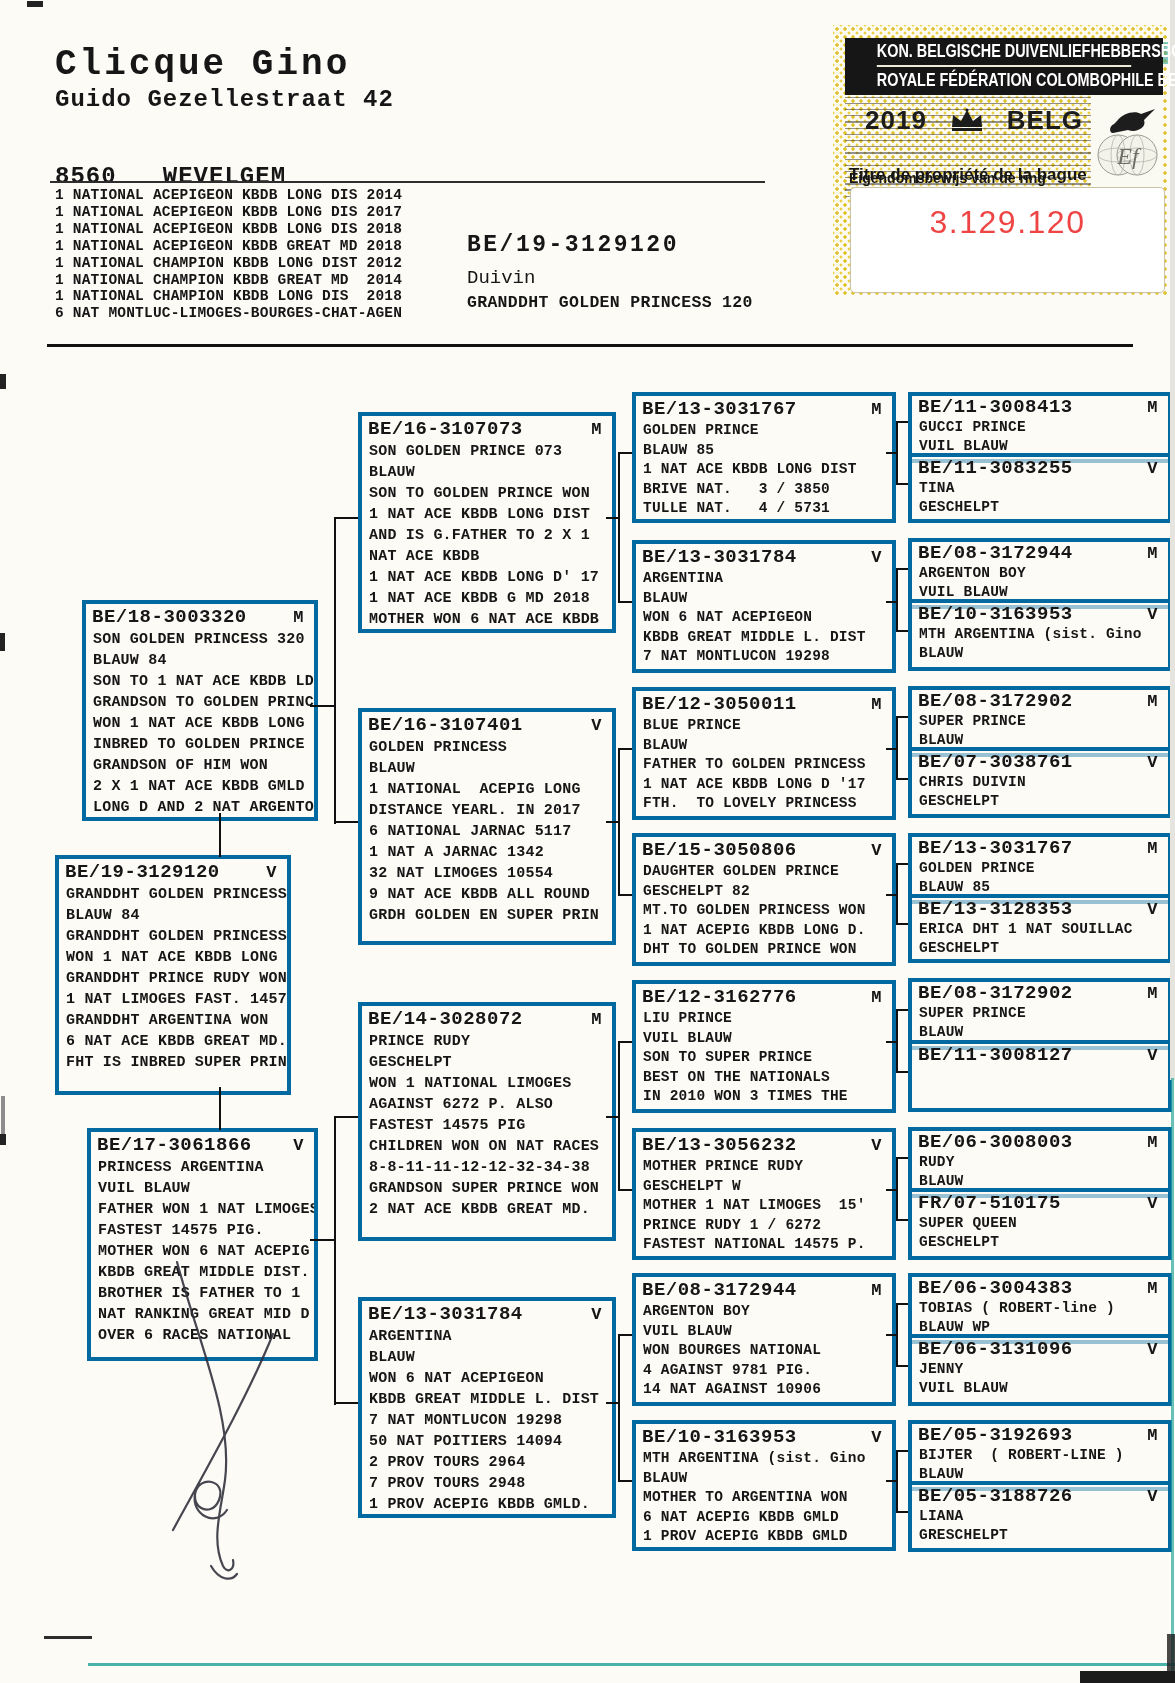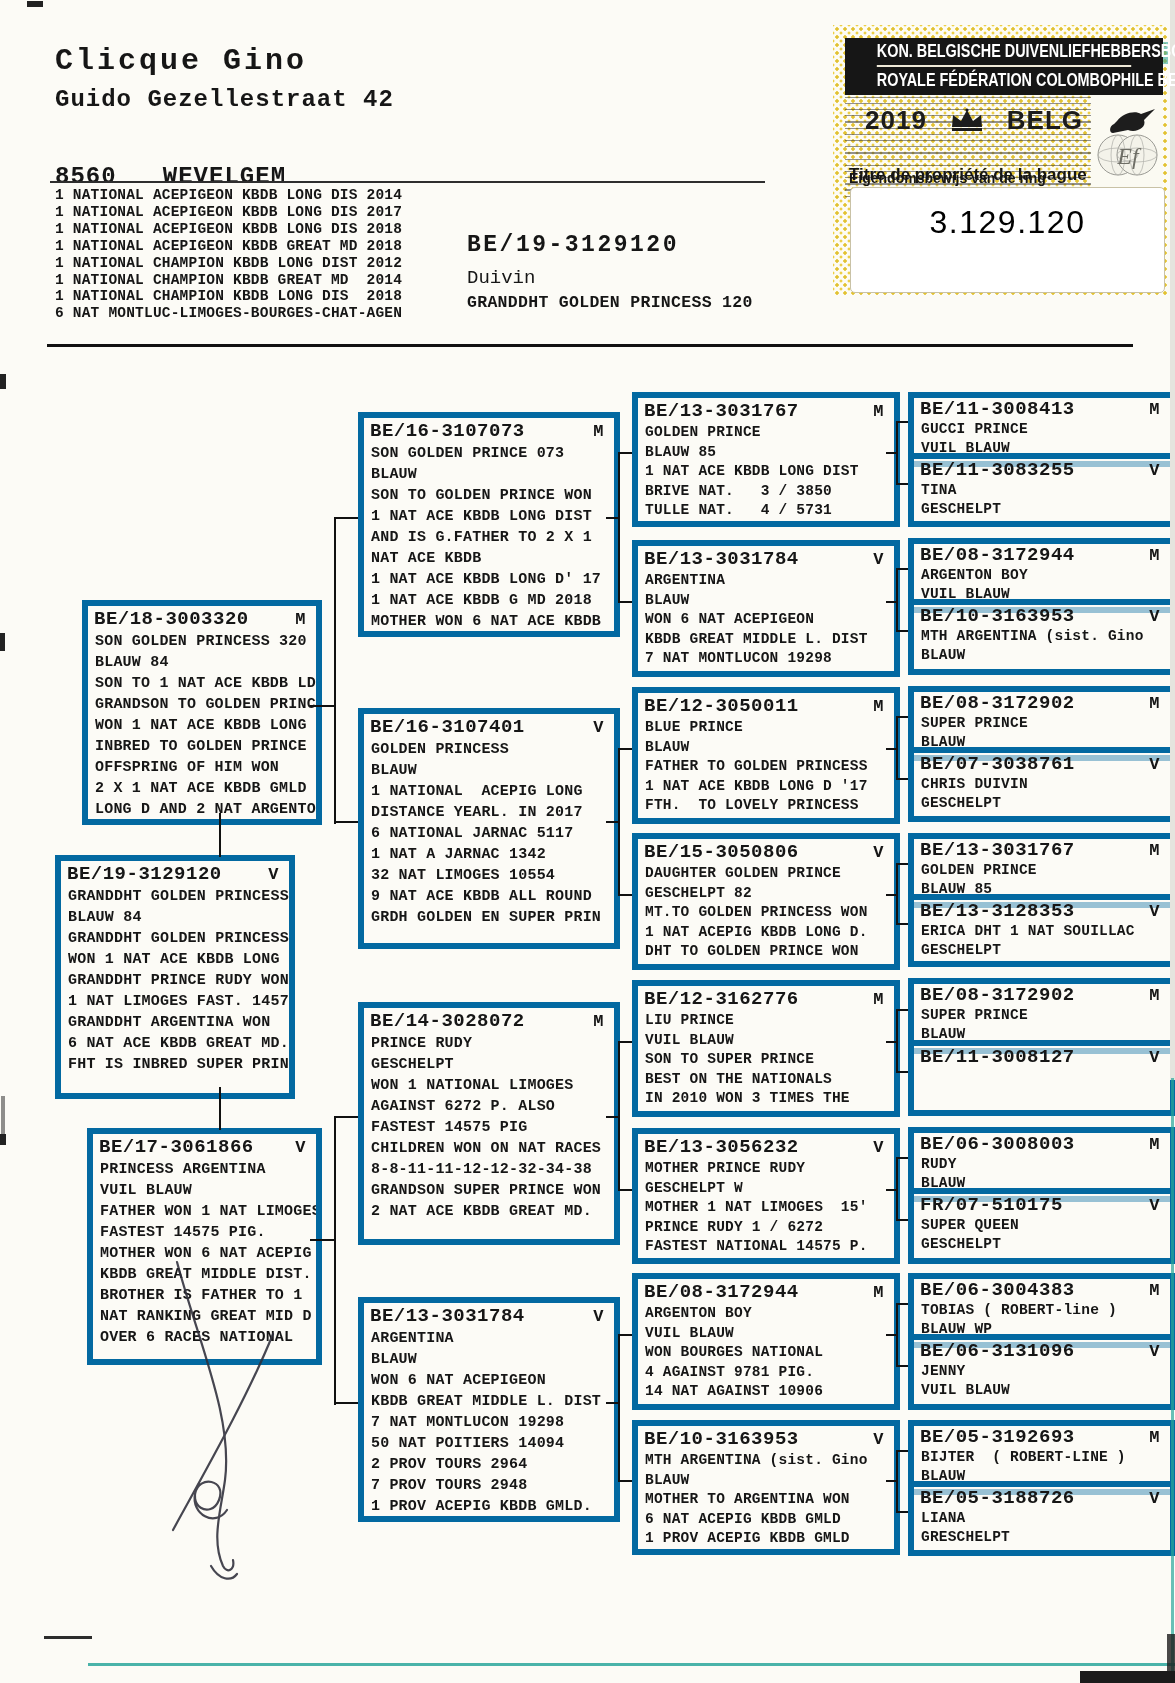--- a/index.html
+++ b/index.html
@@ -1,19 +1,19 @@
 <!DOCTYPE html>
 <html><head>
 <meta charset="utf-8">
 <style>
   html,body{margin:0;padding:0;background:#888;}
   .page{position:relative;width:1175px;height:1683px;background:#fcfbf6;overflow:hidden;
         font-family:"Liberation Mono","DejaVu Sans Mono",monospace;color:#161616;}
   
-  .owner-name{position:absolute;left:55px;top:44px;font-size:30px;font-weight:bold;letter-spacing:3px;white-space:pre;}
+  .owner-name{position:absolute;left:55px;top:44px;font-size:36px;font-weight:bold;letter-spacing:3px;white-space:pre;}
   .owner-a1{position:absolute;left:55px;top:86px;font-size:24px;font-weight:bold;letter-spacing:1px;white-space:pre;}
   .owner-a2{position:absolute;left:55px;top:115px;font-size:24px;font-weight:bold;letter-spacing:1px;white-space:pre;margin-top:48px;}
   .rule-1{position:absolute;left:50px;top:181px;width:715px;height:2px;background:#2e2e2e;}
   .ach{position:absolute;left:55px;top:187px;}
   .ach-line{font-size:14.5px;font-weight:bold;line-height:16.9px;letter-spacing:.2px;white-space:pre;}
   .ring-center{position:absolute;left:467px;top:232px;}
   .rc-ring{font-size:23px;font-weight:bold;letter-spacing:2.5px;white-space:pre;}
   .rc-sex{font-size:19px;margin-top:9px;white-space:pre;}
   .rc-desc{font-size:16.5px;font-weight:bold;margin-top:4px;letter-spacing:.3px;white-space:pre;font-family:Liberation Mono, monospace;}
   .rule-main{position:absolute;left:47px;top:344px;width:1086px;height:3px;background:#111;}
@@ -27,23 +27,23 @@
   .banner-line:first-child{border-bottom:2px solid #efe9d8;line-height:27px;}
   .stamp-stripes{position:absolute;left:12px;top:72px;width:246px;height:100px;z-index:1;opacity:.55;
     background:repeating-linear-gradient(0deg,#3a3a3a 0 1.3px,rgba(0,0,0,0) 1.3px 6.2px);}
   .stamp-yearrow{position:absolute;left:14px;top:80px;display:flex;align-items:center;gap:22px;padding-left:18px;z-index:2;}
   .stamp-year,.stamp-country{font-size:26px;font-weight:bold;color:#1c1c1c;letter-spacing:1px;}
   .crown{display:inline-block;width:36px;height:26px;}
   .stamp-own1{position:absolute;left:16px;top:118px;font-size:14px;font-weight:bold;z-index:2;color:#161616;margin-top:27px;}
   .stamp-own2{position:absolute;left:16px;top:140px;font-size:17px;font-weight:bold;z-index:2;color:#161616;}
   .stamp-logo{position:absolute;left:258px;top:70px;width:72px;height:102px;background:#fbfaf2;z-index:2;}
   .ring-box{position:absolute;left:17px;top:162px;width:313px;height:104px;background:#fff;border:1.5px solid #c9c2a6;border-radius:5px;z-index:4;text-align:center;}
-  .ring-box span{display:inline-block;margin-top:16px;font-size:32px;letter-spacing:1.5px;color:#000000;font-family:"Liberation Sans",sans-serif;}
+  .ring-box span{display:inline-block;margin-top:16px;font-size:32px;letter-spacing:1.5px;color:#ef4444;font-family:"Liberation Sans",sans-serif;}
   
-  .pbox{position:absolute;border:6px solid #0369a1;overflow:hidden;background:rgba(252,251,246,.6);}
+  .pbox{position:absolute;border:4px solid #0369a1;overflow:hidden;background:rgba(252,251,246,.6);}
   .ptitle{display:flex;justify-content:space-between;align-items:baseline;font-weight:bold;font-size:19px;line-height:23px;padding:2px 10px 0 6px;letter-spacing:.5px;white-space:pre;}
   .ptitle .sex{font-size:17px;}
   .pline{font-weight:bold;font-size:14.5px;padding-left:7px;white-space:pre;letter-spacing:.2px;}
   .big .pline{line-height:21px;font-size:15px;}
   .mid .pline{line-height:19.5px;}
   .small .pline{line-height:19px;}
   .small .ptitle{padding-top:1px;line-height:21px;}
   .conn{position:absolute;background:#111;}
   
   .art{position:absolute;}
@@ -134,21 +134,21 @@
     </div>
   <div class="pbox big" style="left:82px;top:600px;width:228px;height:213px">
       <div class="ptitle"><span>BE/18-3003320</span><span class="sex">M</span></div>
       <div>
         <div class="pline">SON GOLDEN PRINCESS 320</div>
         <div class="pline">BLAUW 84</div>
         <div class="pline">SON TO 1 NAT ACE KBDB LD</div>
         <div class="pline">GRANDSON TO GOLDEN PRINCE</div>
         <div class="pline">WON 1 NAT ACE KBDB LONG D</div>
         <div class="pline">INBRED TO GOLDEN PRINCE</div>
-        <div class="pline">OFFSPRING OF HIM WON</div>
+        <div class="pline">GRANDSON OF HIM WON</div>
         <div class="pline">2 X 1 NAT ACE KBDB GMLD +</div>
         <div class="pline">LONG D AND 2 NAT ARGENTON</div>
       </div>
     </div>
   <div class="pbox big" style="left:87px;top:1128px;width:223px;height:225px">
       <div class="ptitle"><span>BE/17-3061866</span><span class="sex">V</span></div>
       <div>
         <div class="pline">PRINCESS ARGENTINA</div>
         <div class="pline">VUIL BLAUW</div>
         <div class="pline">FATHER WON 1 NAT LIMOGES</div>

